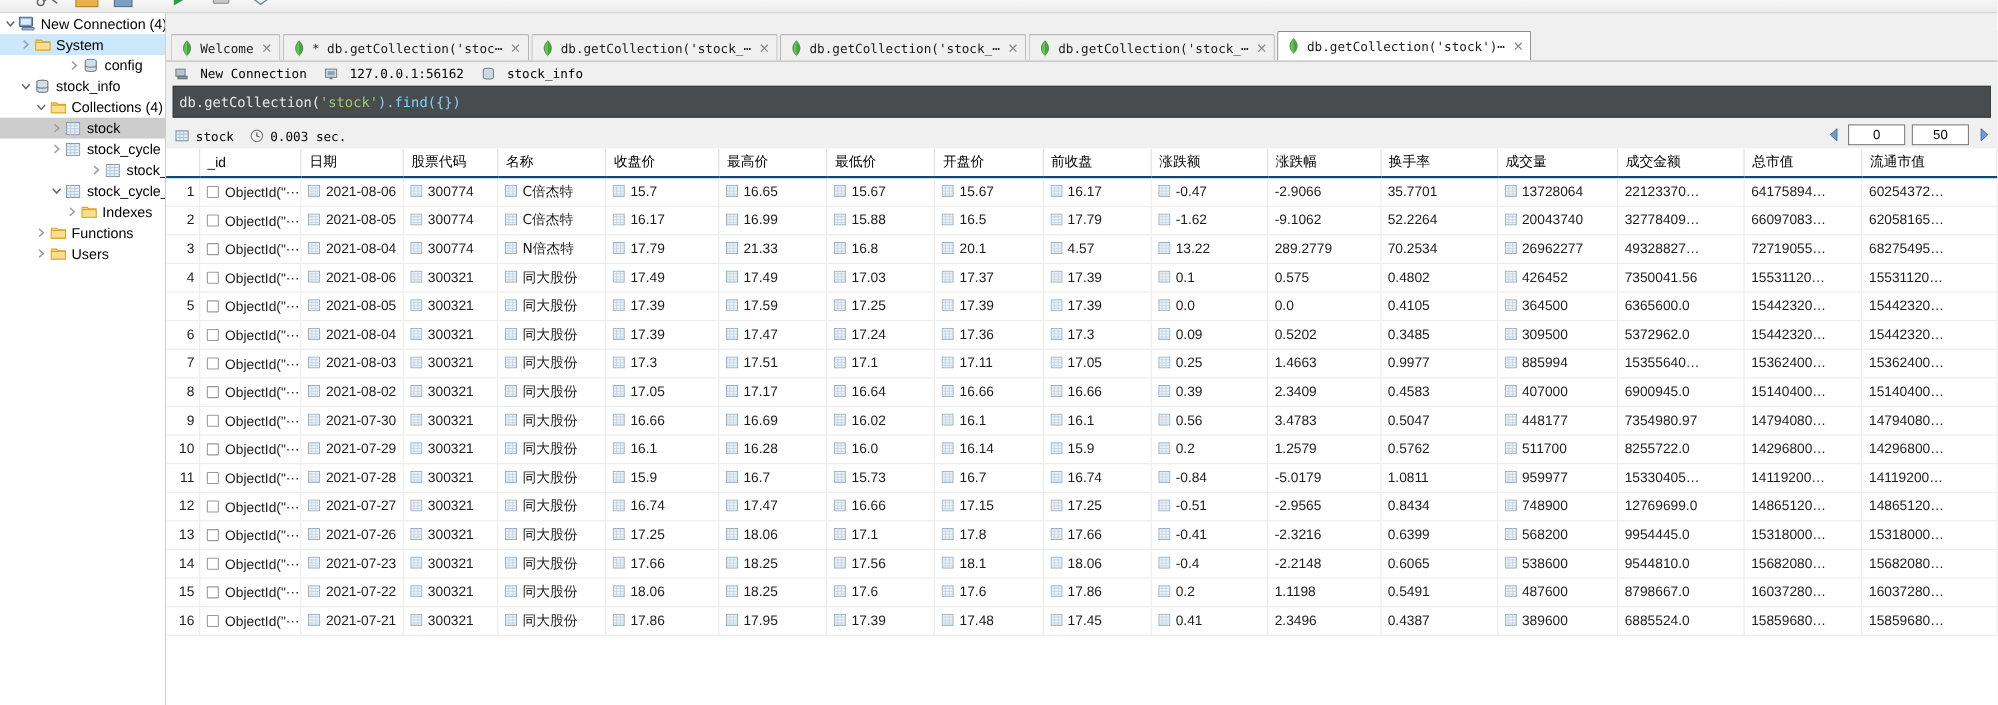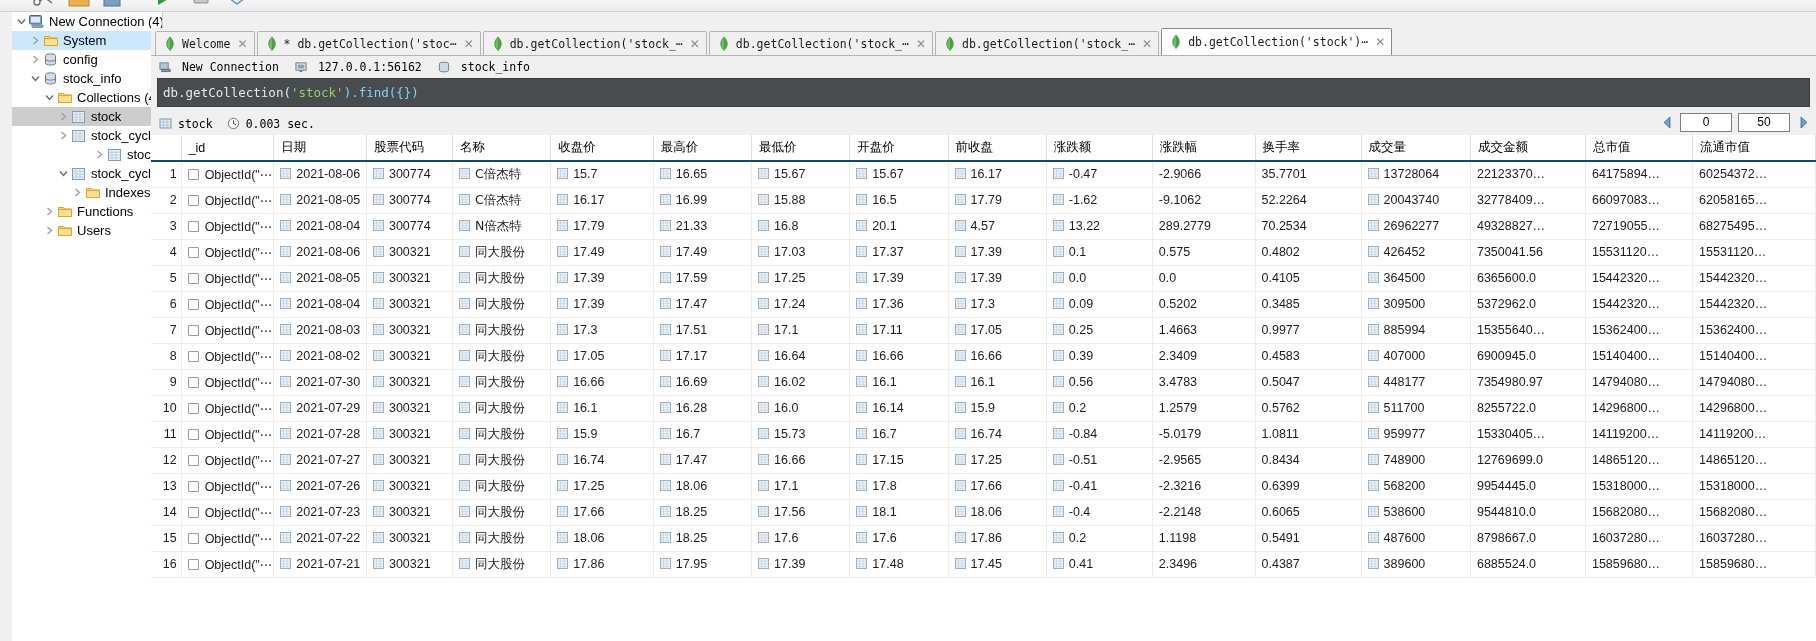--- a/index.html
+++ b/index.html
@@ -21,21 +21,21 @@
     border-bottom: 1px solid #d4d4d4;
     overflow: hidden;
   }
   .tb-icon {
     position: absolute; top: -14px; height: 24px; width: 26px;
   }
   .tb-icon svg { display:block; }
 
   
   .sidebar {
-    position: absolute; left: 12px; top: 12px; width: 151px; height: 629px;
+    position: absolute; left: 0; top: 12px; width: 151px; height: 629px;
     background: #ffffff;
     border-right: 1px solid #cfcfcf;
     overflow: hidden;
     font-size: 13px;
   }
   .tree-row {
     position: relative;
     height: 19px;
     display: flex;
     align-items: center;
@@ -277,21 +277,21 @@
             </svg>
           </span>
           <span class="tnode-icon">
             <svg width="14" height="12" viewBox="0 0 14 12">
               <path d="M0.5 1.5h5l1.3 1.4h6.7v7.6H0.5z" fill="#ffd36b" stroke="#d9a62e"></path>
               <path d="M0.5 3.6h13v6.9H0.5z" fill="#ffdf8e" stroke="#d9a62e"></path>
             </svg>
           </span>
           <span class="tnode-label">System</span>
         </div>
-        <div class="tree-row" style="padding-left: 16px;">
+        <div class="tree-row" style="padding-left: 16px; margin-left: 44px;">
           <span class="twisty">
             <svg width="9" height="9" viewBox="0 0 9 9">
               <path d="M2.5 1 L6.5 4.5 L2.5 8" fill="none" stroke="#a0a0a0" stroke-width="1.4"></path>
             </svg>
           </span>
           <span class="tnode-icon">
             <svg width="13" height="13" viewBox="0 0 13 13">
               <ellipse cx="6.5" cy="2.6" rx="5" ry="1.8" fill="#d3dde6" stroke="#6f7c89"></ellipse>
               <path d="M1.5 2.6v7.6c0 1 2.2 1.8 5 1.8s5-.8 5-1.8V2.6" fill="#d3dde6" stroke="#6f7c89"></path>
               <path d="M1.5 6.3c0 1 2.2 1.8 5 1.8s5-.8 5-1.8" fill="none" stroke="#6f7c89"></path>

